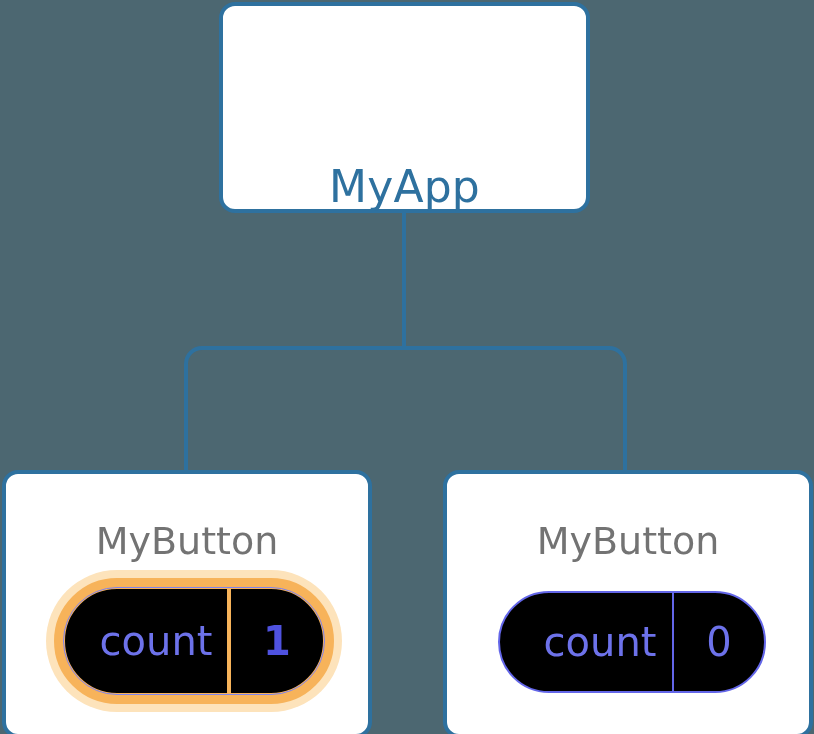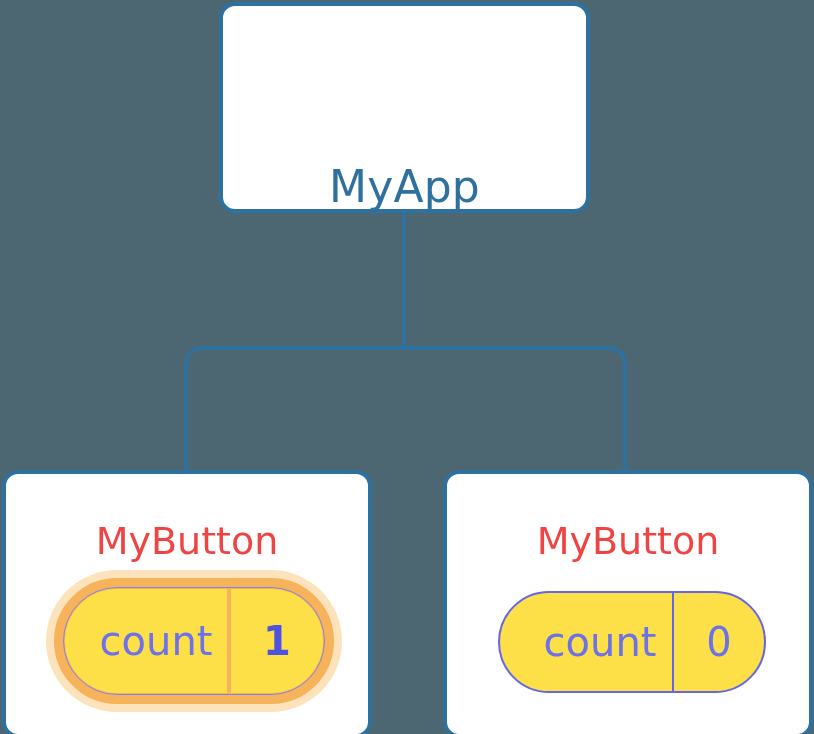--- a/index.html
+++ b/index.html
@@ -75,42 +75,42 @@
   }
 
   .leaf-title-wrap {
     position: absolute;
     left: 0;
     right: 0;
     top: 48px;
     text-align: center;
   }
   .leaf-title {
-    color: #ef4444;
+    color: #737373;
     font-size: 38px;
     font-weight: 400;
     line-height: 1;
     white-space: nowrap;
   }
 
   
   .pill-area {
     position: absolute;
     left: 0;
     right: 0;
     top: 108px;
     height: 150px;
   }
 
   .pill {
     position: absolute;
     box-sizing: border-box;
     display: flex;
     align-items: stretch;
-    background: #fde047;
+    background: #000000;
     border-radius: 999px;
   }
 
   .pill-cell {
     display: flex;
     align-items: center;
     justify-content: center;
     box-sizing: border-box;
     white-space: nowrap;
   }

